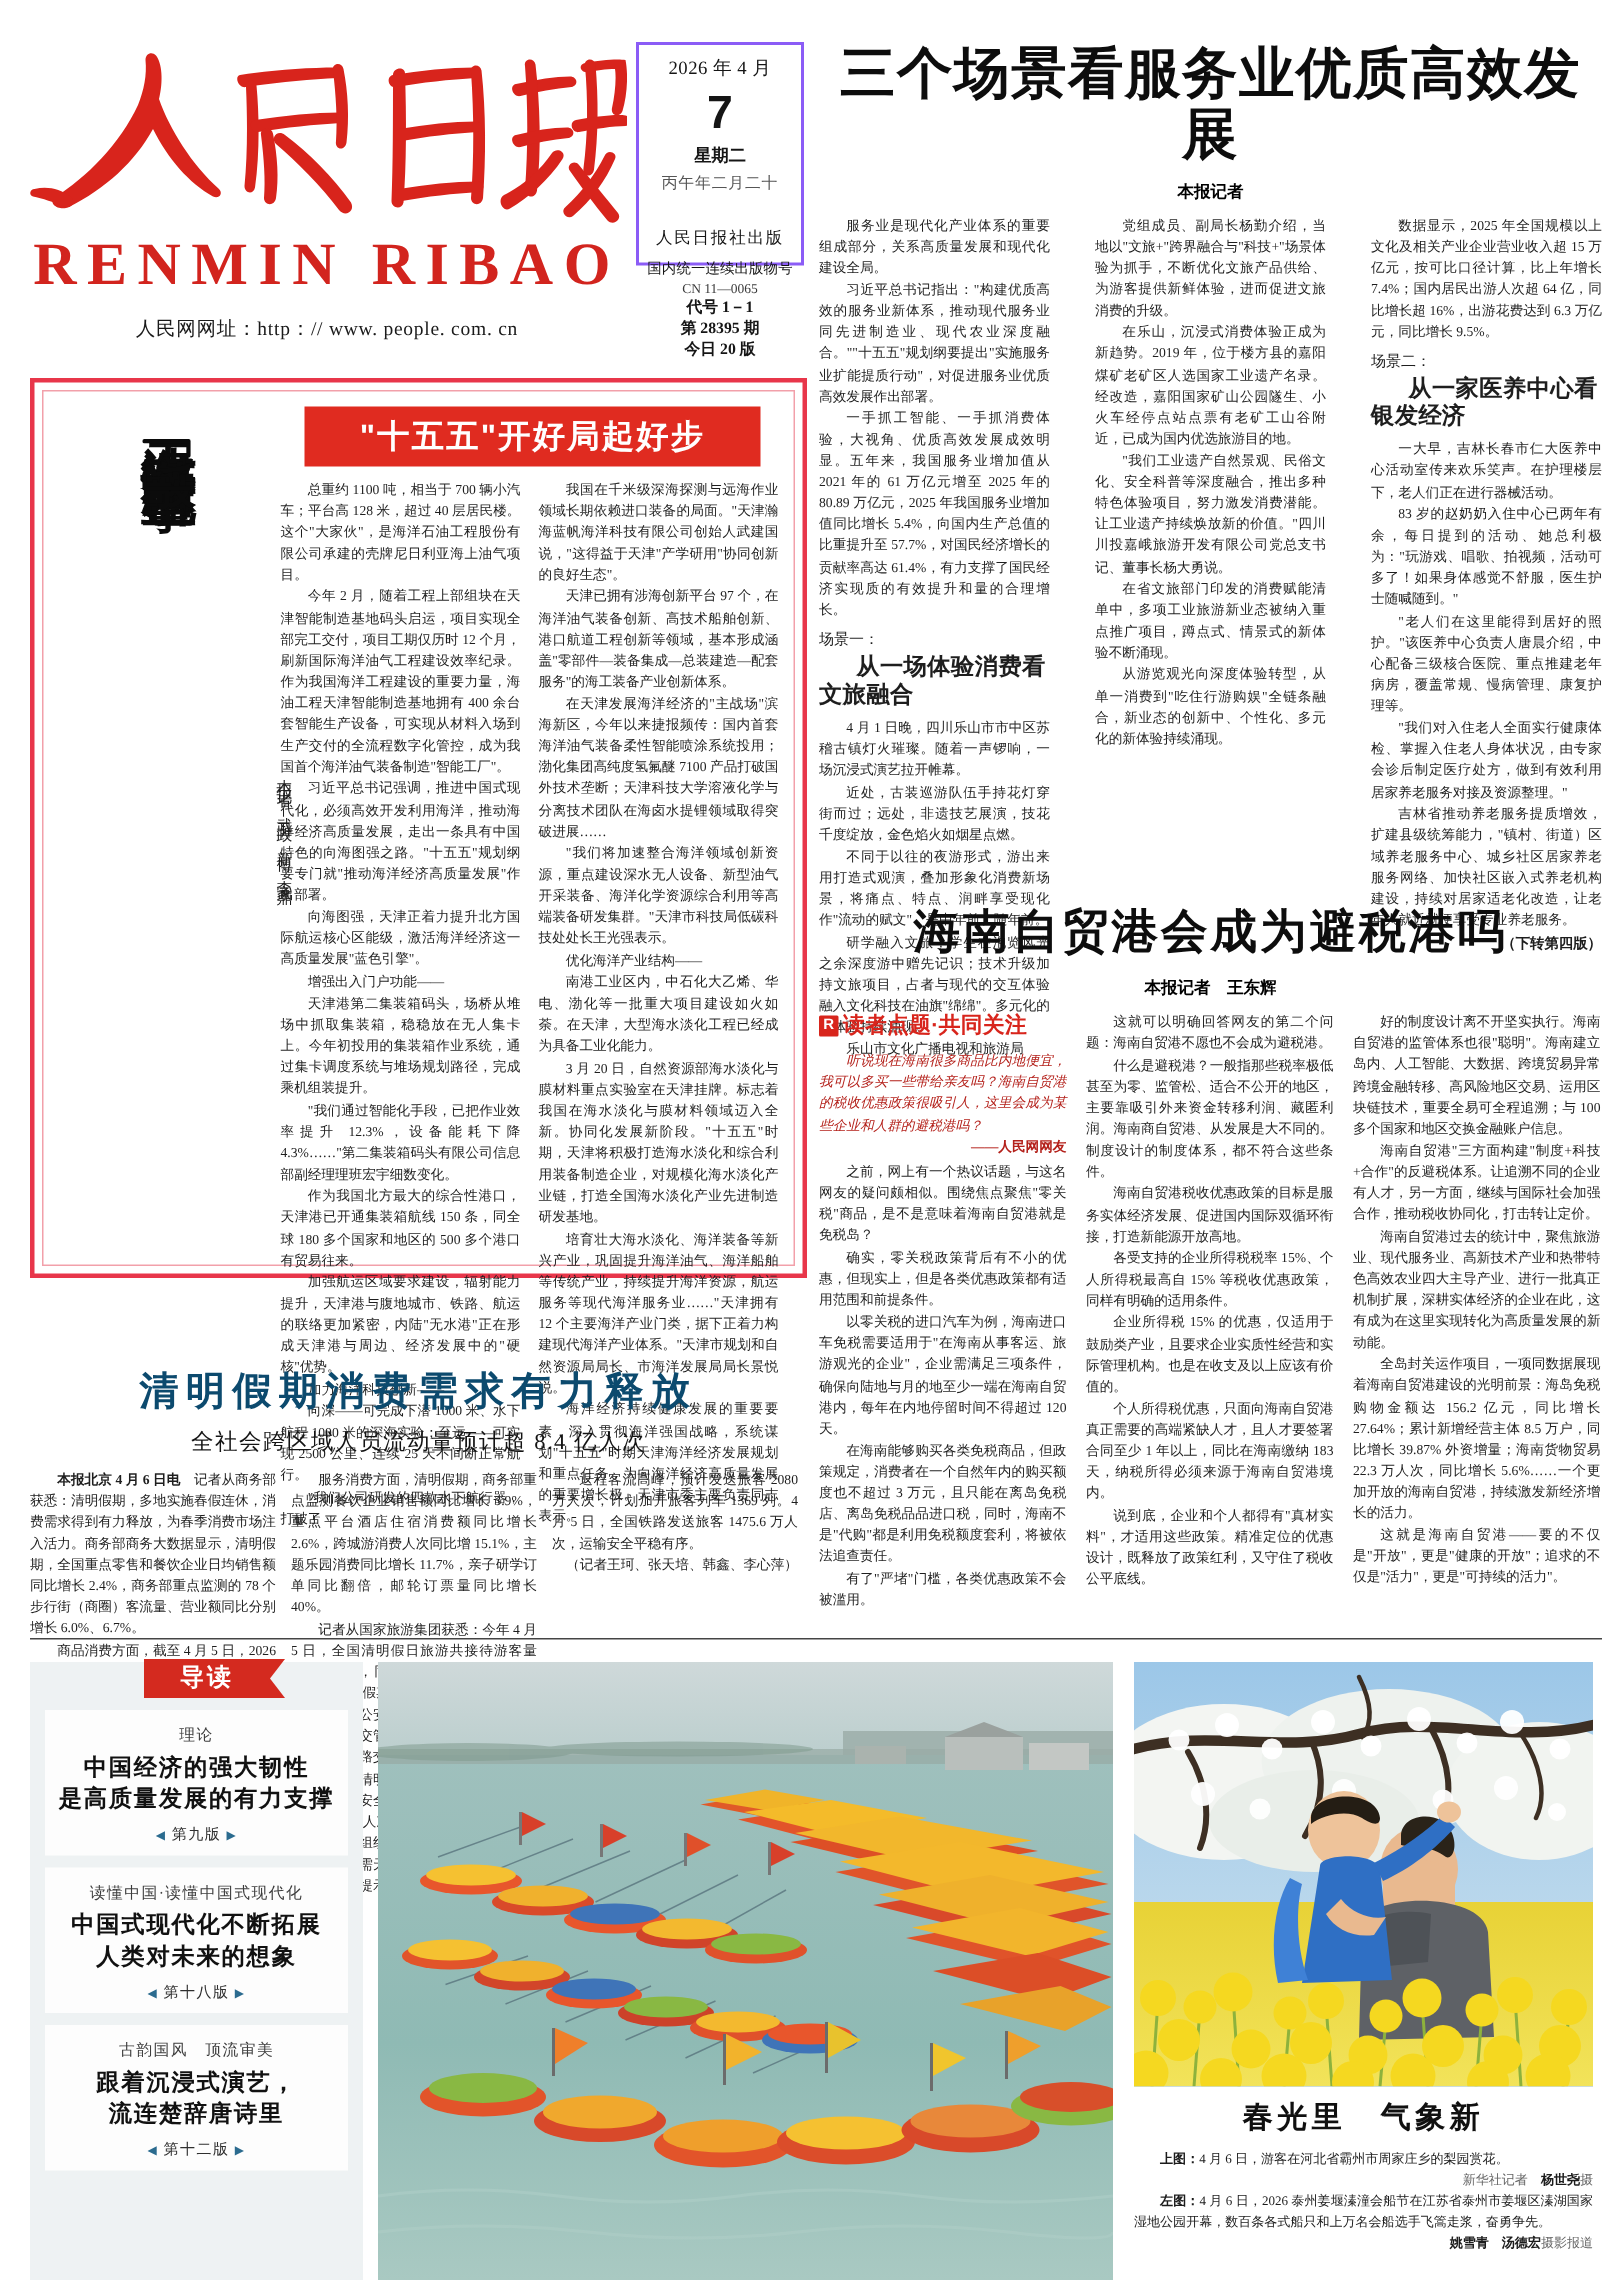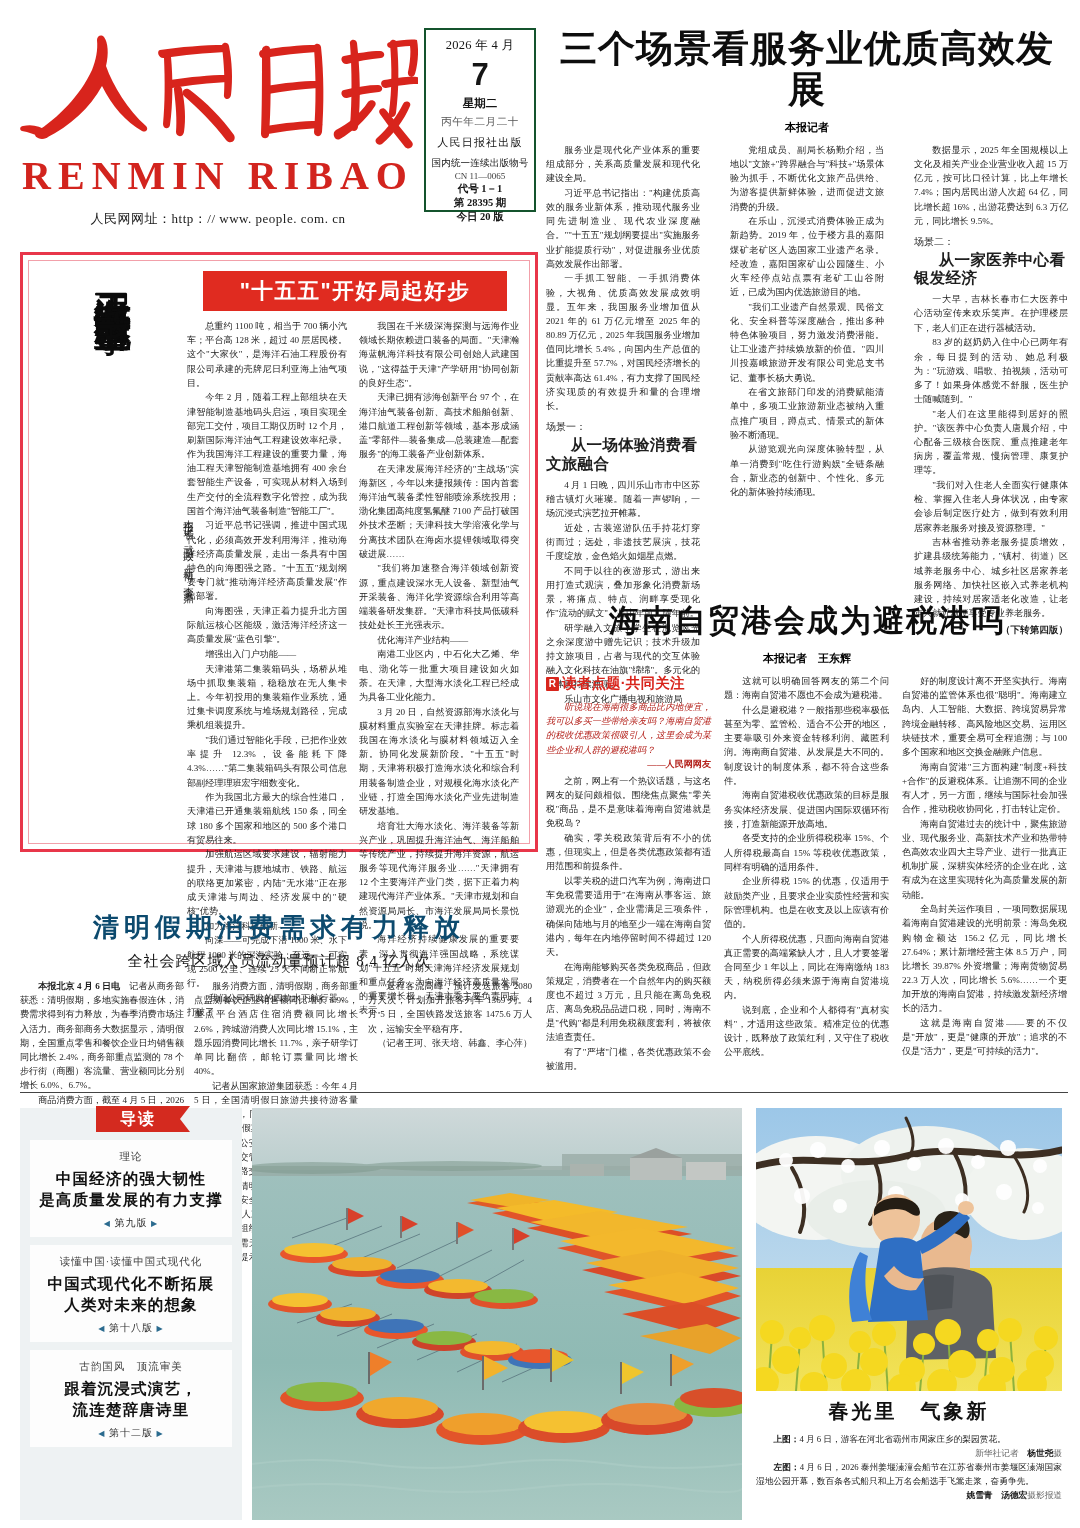--- a/index.html
+++ b/index.html
@@ -25,29 +25,29 @@
     font-size: 40px; letter-spacing: 7px;
     font-family: "Liberation Serif", serif;
     margin-top: -12px;
   }
   .mh-url {
     position: absolute; left: 0; top: 196px; width: 400px;
     text-align: center; font-size: 13px; color: #1a1a1a;
     font-family: "Liberation Serif", serif; letter-spacing: 0.5px;
   }
   .mh-box {
-    position: absolute; left: 424px; top: 28px; width: 112px; height: 184px;
-    border: 2px solid #14532d; background: #fff;
+    position: absolute; left: 424px; top: 28px; width: 112px; height: 149px;
+    border: 2px solid #8b5cf6; background: #fff;
     display: flex; flex-direction: column; align-items: center;
     padding-top: 7px; color: #151515;
   }
   .mh-ym { font-size: 12.5px; letter-spacing: 0.3px; }
   .mh-day { font-size: 31px; font-weight: bold; line-height: 1.0; margin: 5px 0 6px; font-family:"Liberation Sans", sans-serif;}
   .mh-week { font-size: 11.5px; font-weight: bold; margin-bottom: 4px; }
-  .mh-lunar { font-size: 10.5px; color: #555; margin-bottom: 6px; letter-spacing: 0.6px;}
+  .mh-lunar { font-size: 10.5px; color: #555; margin-bottom: 22px; letter-spacing: 0.6px;}
   .mh-pub { font-size: 11px; margin-bottom: 7px; letter-spacing: 1.2px;}
   .mh-cn { font-size: 9.6px; letter-spacing: 0.1px; }
   .mh-cnno { font-size: 9px; color:#3a3a3a; margin: 1px 0 1px;}
   .mh-code { font-size: 10.5px; font-weight:bold; }
   .mh-issue { font-size: 10.5px; font-weight:bold; }
   .mh-pages { font-size: 10.5px; font-weight:bold; }
 
   
   .topright { position: absolute; left: 546px; top: 28px; width: 522px; }
   .tr-headline {

